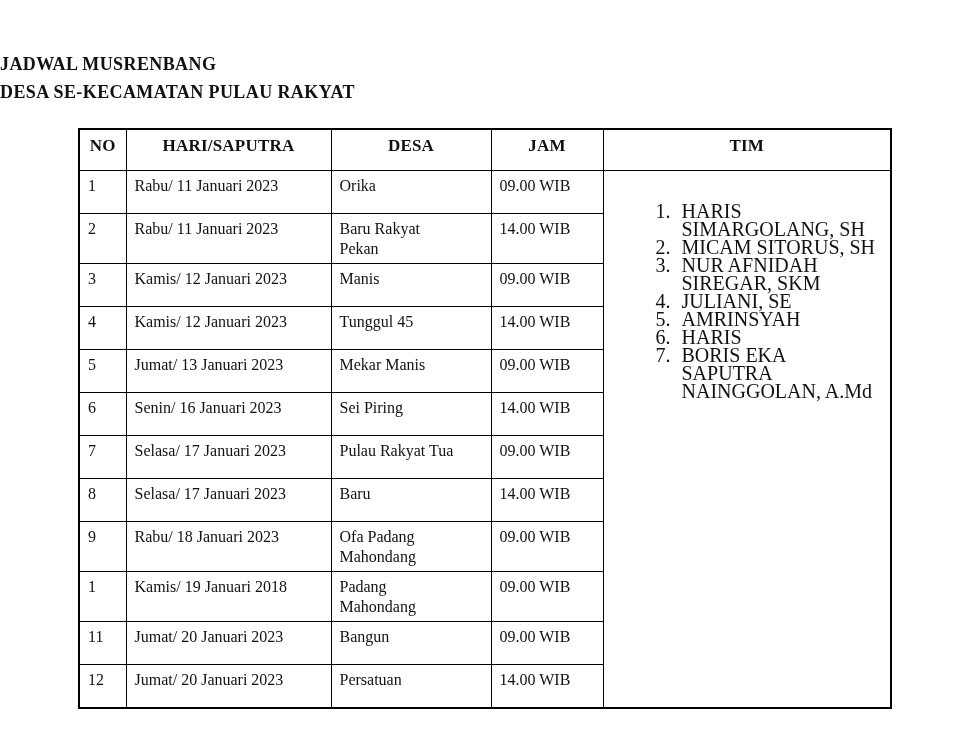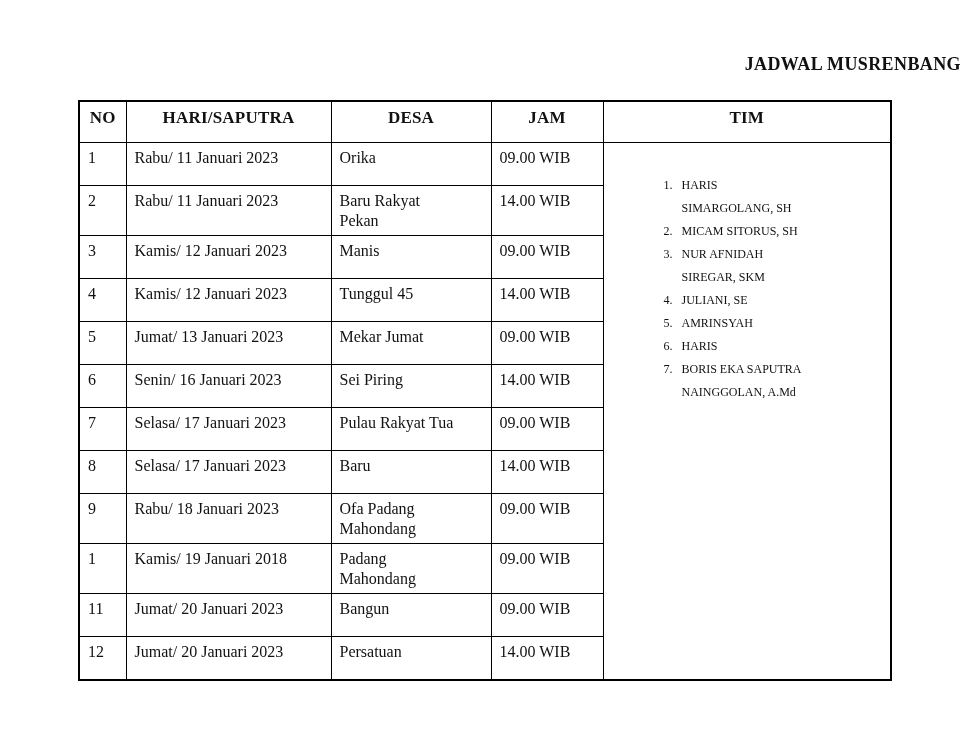--- a/index.html
+++ b/index.html
@@ -11,21 +11,21 @@
     color: #111111;
   }
   .page {
     position: relative;
     width: 961px; height: 743px;
     background: #ffffff;
     overflow: hidden;
   }
   .title-block {
     margin-top: 50px;
-    text-align: right;
+    text-align: left;
     font-weight: bold;
     font-size: 18px;
     line-height: 28px;
     letter-spacing: 0.4px;
   }
   table.schedule {
     border-collapse: collapse;
     table-layout: fixed;
     width: 812px;
     margin: 22px 0 0 78px;
@@ -48,35 +48,36 @@
     line-height: 20px;
     padding: 5px 6px 4px 8px;
     height: 43px;
     white-space: pre-line;
   }
   td.col-hari { padding-left: 10px; }
   td.tim-cell { padding: 0; }
   td.tim-cell ol {
     margin: 0;
     padding: 26px 8px 0 64px;
-    font-size: 12px;
-    line-height: 23px;
+    font-size: 20px;
+    line-height: 18px;
   }
   td.tim-cell li {
     white-space: pre-line;
     padding-left: 6px;
   }
 </style>
 </head>
 <body>
 
 <div class="page">
 
   <div class="title-block">
     <div>JADWAL MUSRENBANG</div>
+    <div>DESA SE-KECAMATAN PULAU RAKYAT</div>
   </div>
 
   <table class="schedule">
     <colgroup>
       <col style="width:47px">
       <col style="width:205px">
       <col style="width:160px">
       <col style="width:112px">
       <col style="width:288px">
     </colgroup>
@@ -115,21 +116,21 @@
         </tr>
         <tr>
           <td class="col-no">4</td>
           <td class="col-hari">Kamis/ 12 Januari 2023</td>
           <td class="col-desa">Tunggul 45</td>
           <td class="col-jam">14.00 WIB</td>
         </tr>
         <tr>
           <td class="col-no">5</td>
           <td class="col-hari">Jumat/ 13 Januari 2023</td>
-          <td class="col-desa">Mekar Jumat</td>
+          <td class="col-desa">Mekar Manis</td>
           <td class="col-jam">09.00 WIB</td>
         </tr>
         <tr>
           <td class="col-no">6</td>
           <td class="col-hari">Senin/ 16 Januari 2023</td>
           <td class="col-desa">Sei Piring</td>
           <td class="col-jam">14.00 WIB</td>
         </tr>
         <tr>
           <td class="col-no">7</td>

